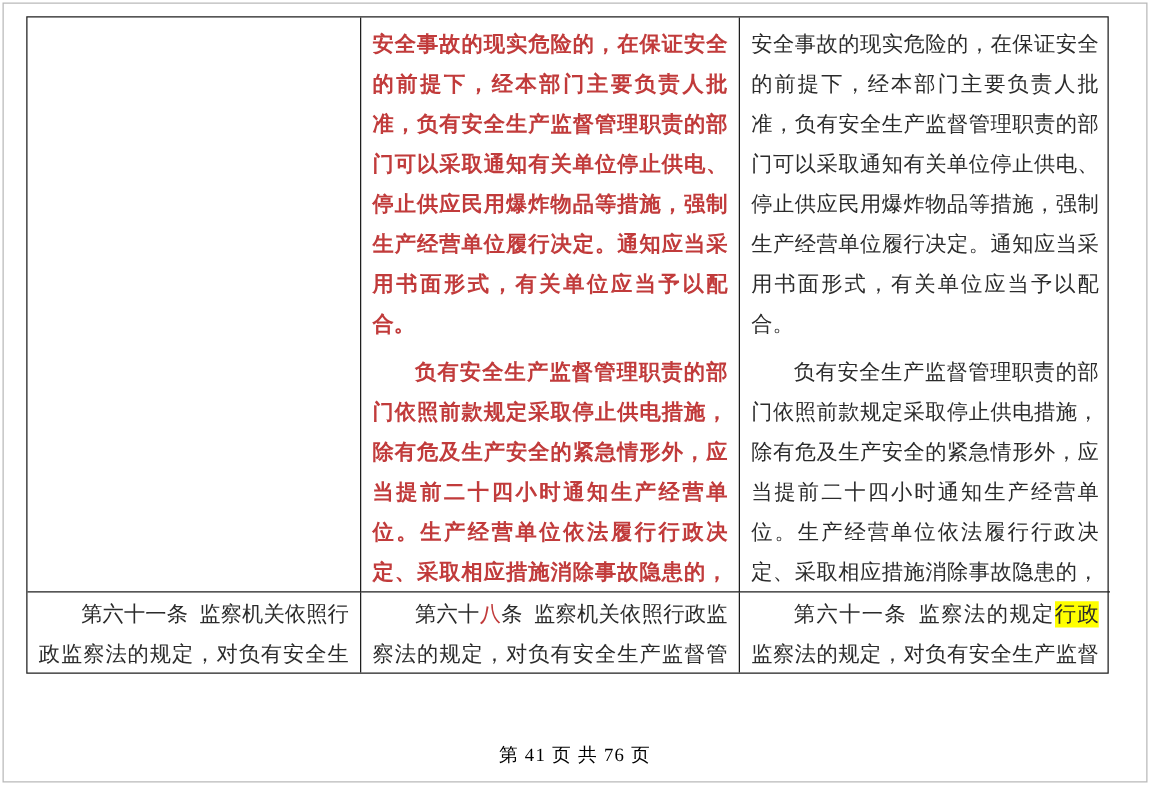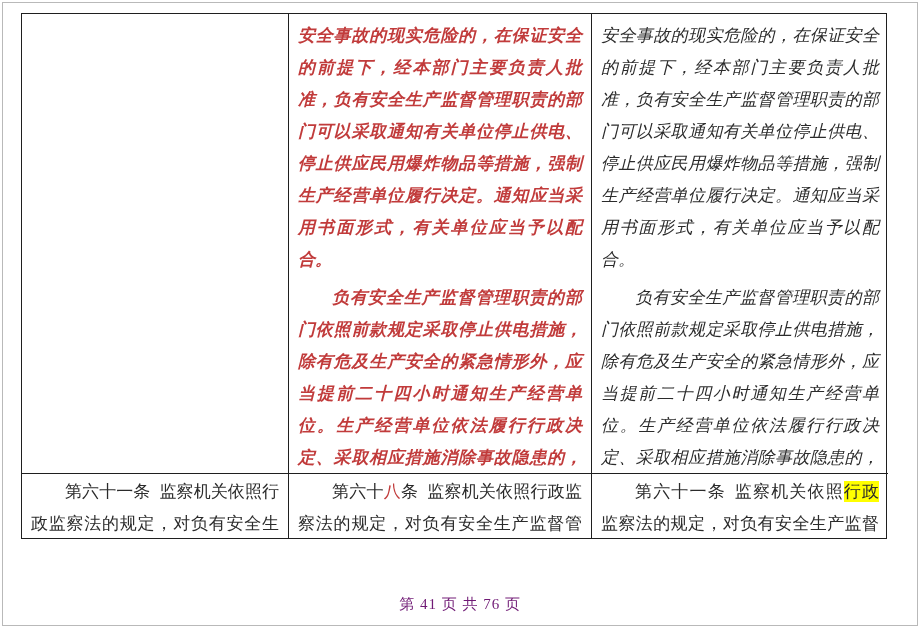--- a/index.html
+++ b/index.html
@@ -27,32 +27,32 @@
     grid-template-columns:267px 303px 296px;
     grid-template-rows:460px 1fr;
     background:#ffffff;
   }
   .cell{
     overflow:hidden;
     font-size:17px;line-height:32px;
     padding:6px 9px 0 9px;
   }
   .col-a,.col-b{border-right:1px solid var(--table-border);}
-  .row-top{border-bottom:1px solid var(--table-border);font-style:italic;}
+  .row-top{border-bottom:1px solid var(--table-border);}
   .row-bottom{padding-top:2px;}
   .red-cell{color:var(--red-text);font-weight:bold;}
   .para{margin:0;text-align:justify;}
   .para.indent{text-indent:2em;}
   .para + .para{margin-top:6px;}
   .law-heading{font-weight:normal;margin-right:9px;}
   .changed-char{color:var(--red-text);}
   mark.hl{background:var(--highlight);color:inherit;padding:1px 0;}
   .footer{
     position:absolute;left:0;right:0;top:592px;
-    text-align:center;font-size:15px;color:#701a75;letter-spacing:1px;
+    text-align:center;font-size:15px;color:#000000;letter-spacing:1px;
   }
 </style>
 </head>
 <body>
 
 <div class="page">
 
   <div class="doc-table">
 
     <div class="cell col-a row-top"></div>
@@ -74,21 +74,21 @@
     </div>
 
     <div class="cell col-b row-bottom">
       <p class="para indent">
         <b class="law-heading"><span>第六十</span><span class="changed-char">八</span><span>条</span></b><span>监察机关依照行政监察法的规定，对负有安全生产监督管理职责</span>
       </p>
     </div>
 
     <div class="cell col-c row-bottom">
       <p class="para indent">
-        <b class="law-heading">第六十一条</b><span>监察机关依照</span><mark class="hl">行政</mark><span>监察法的规定，对负有安全生产监督管理职责</span>
+        <b class="law-heading">第六十一条</b><span>监察法的规定</span><mark class="hl">行政</mark><span>监察法的规定，对负有安全生产监督管理职责</span>
       </p>
     </div>
 
   </div>
 
   <div class="footer">第 41 页 共 76 页</div>
 
 </div>
 
 </body></html>

